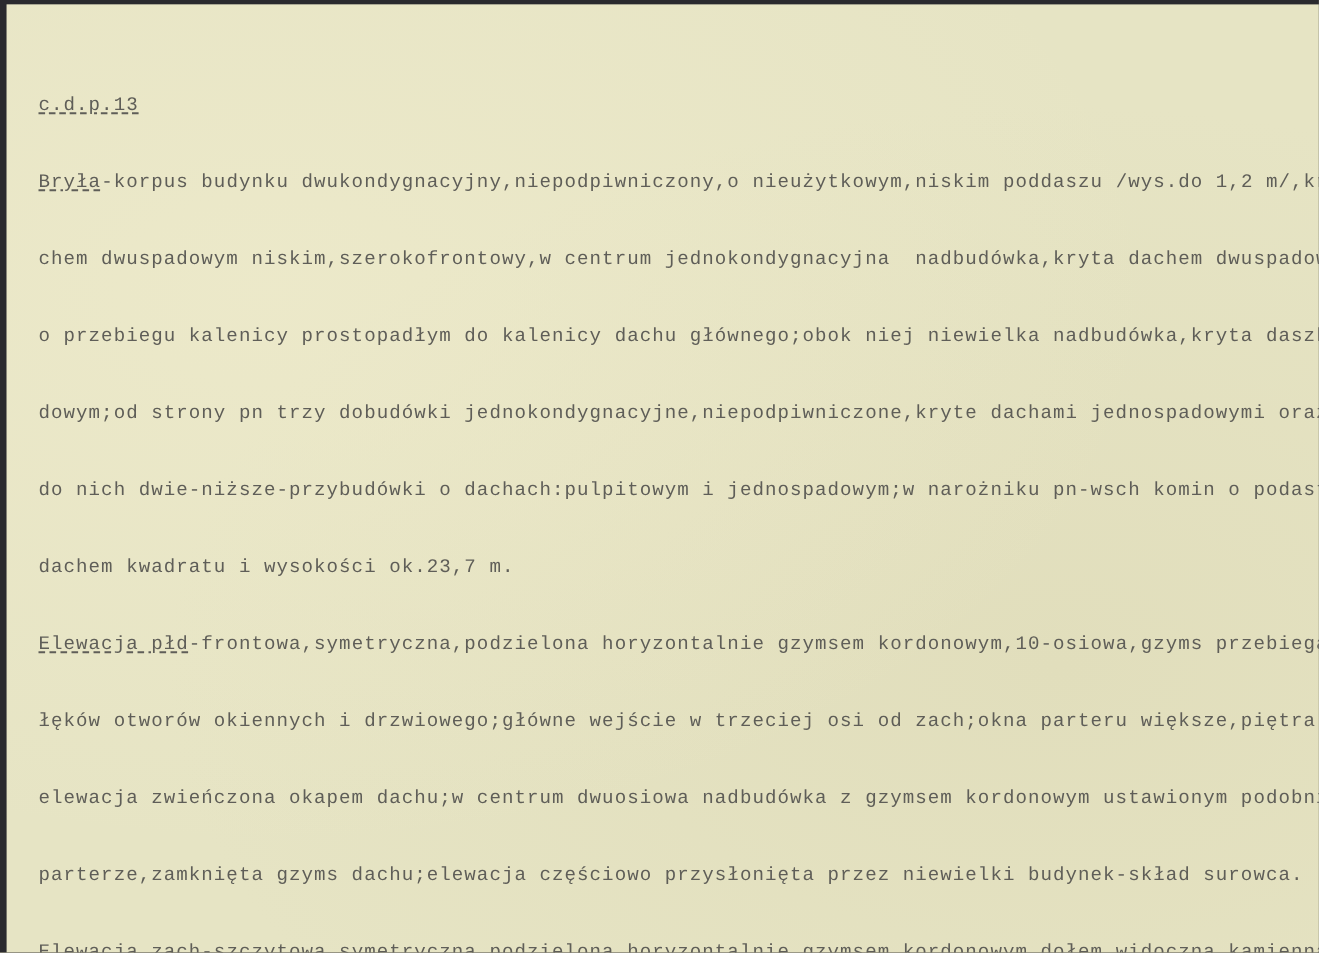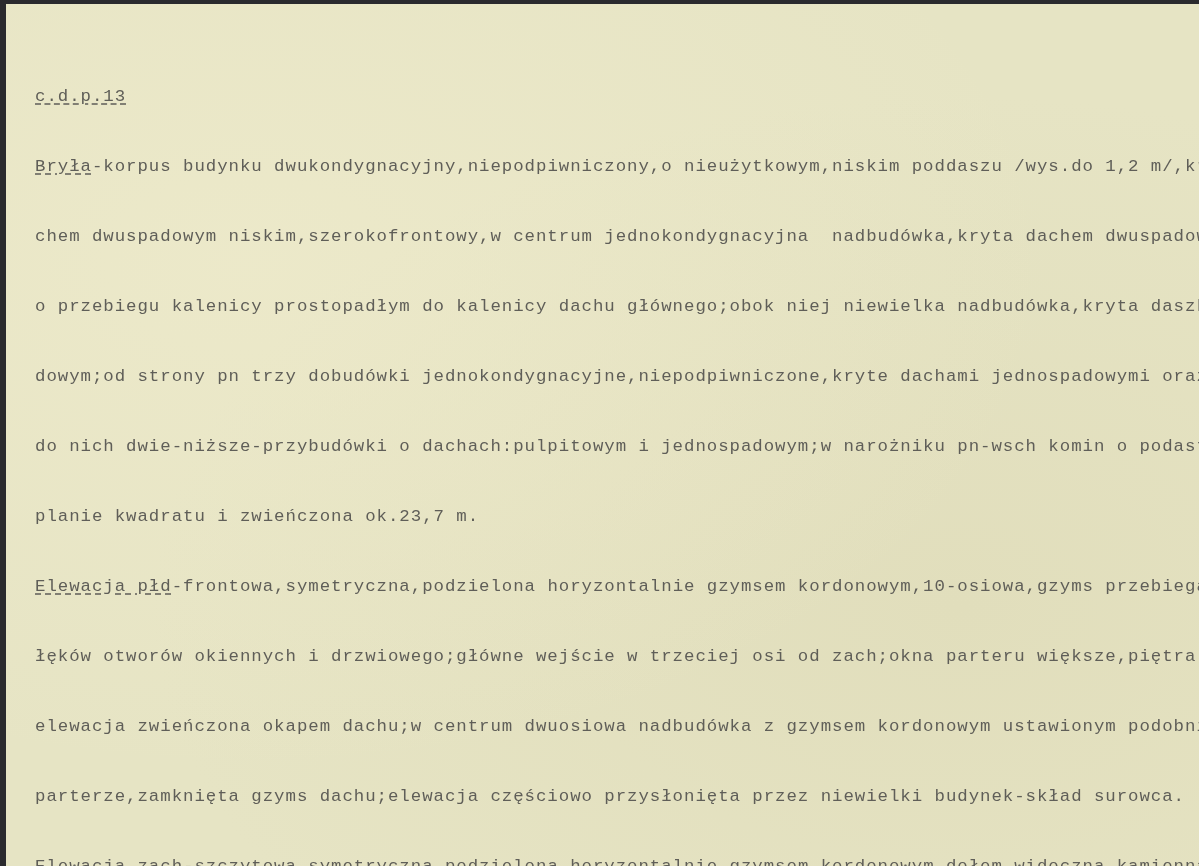--- a/index.html
+++ b/index.html
@@ -38,21 +38,21 @@
 <body>
 
 <div class="page">
   <div class="text">
     <span class="line"><span class="u">c.d.p.13</span></span>
     <span class="line"><span class="u">Bryła</span><span>-korpus budynku dwukondygnacyjny,niepodpiwniczony,o nieużytkowym,niskim poddaszu /wys.do 1,2 m/,kryty da-</span></span>
     <span class="line"><span>chem dwuspadowym niskim,szerokofrontowy,w centrum jednokondygnacyjna  nadbudówka,kryta dachem dwuspadowym niskim,</span></span>
     <span class="line"><span>o przebiegu kalenicy prostopadłym do kalenicy dachu głównego;obok niej niewielka nadbudówka,kryta daszkiem dwuspa-</span></span>
     <span class="line"><span>dowym;od strony pn trzy dobudówki jednokondygnacyjne,niepodpiwniczone,kryte dachami jednospadowymi oraz dostawione</span></span>
     <span class="line"><span>do nich dwie-niższe-przybudówki o dachach:pulpitowym i jednospadowym;w narożniku pn-wsch komin o podastawie na</span></span>
-    <span class="line"><span>planie kwadratu i zwieńczona ok.23,7 m.</span></span>
+    <span class="line"><span>dachem kwadratu i wysokości ok.23,7 m.</span></span>
     <span class="line"><span class="u">Elewacja płd</span><span>-frontowa,symetryczna,podzielona horyzontalnie gzymsem kordonowym,10-osiowa,gzyms przebiega poniżej</span></span>
     <span class="line"><span>łęków otworów okiennych i drzwiowego;główne wejście w trzeciej osi od zach;okna parteru większe,piętra mniejsze;</span></span>
     <span class="line"><span>elewacja zwieńczona okapem dachu;w centrum dwuosiowa nadbudówka z gzymsem kordonowym ustawionym podobnie,jak na</span></span>
     <span class="line"><span>parterze,zamknięta gzyms dachu;elewacja częściowo przysłonięta przez niewielki budynek-skład surowca.</span></span>
     <span class="line"><span class="u">Elewacja zach</span><span>-szczytowa,symetryczna,podzielona horyzontalnie gzymsem kordonowym,dołem widoczna kamienna ława fun-</span></span>
     
     
     
     
     

